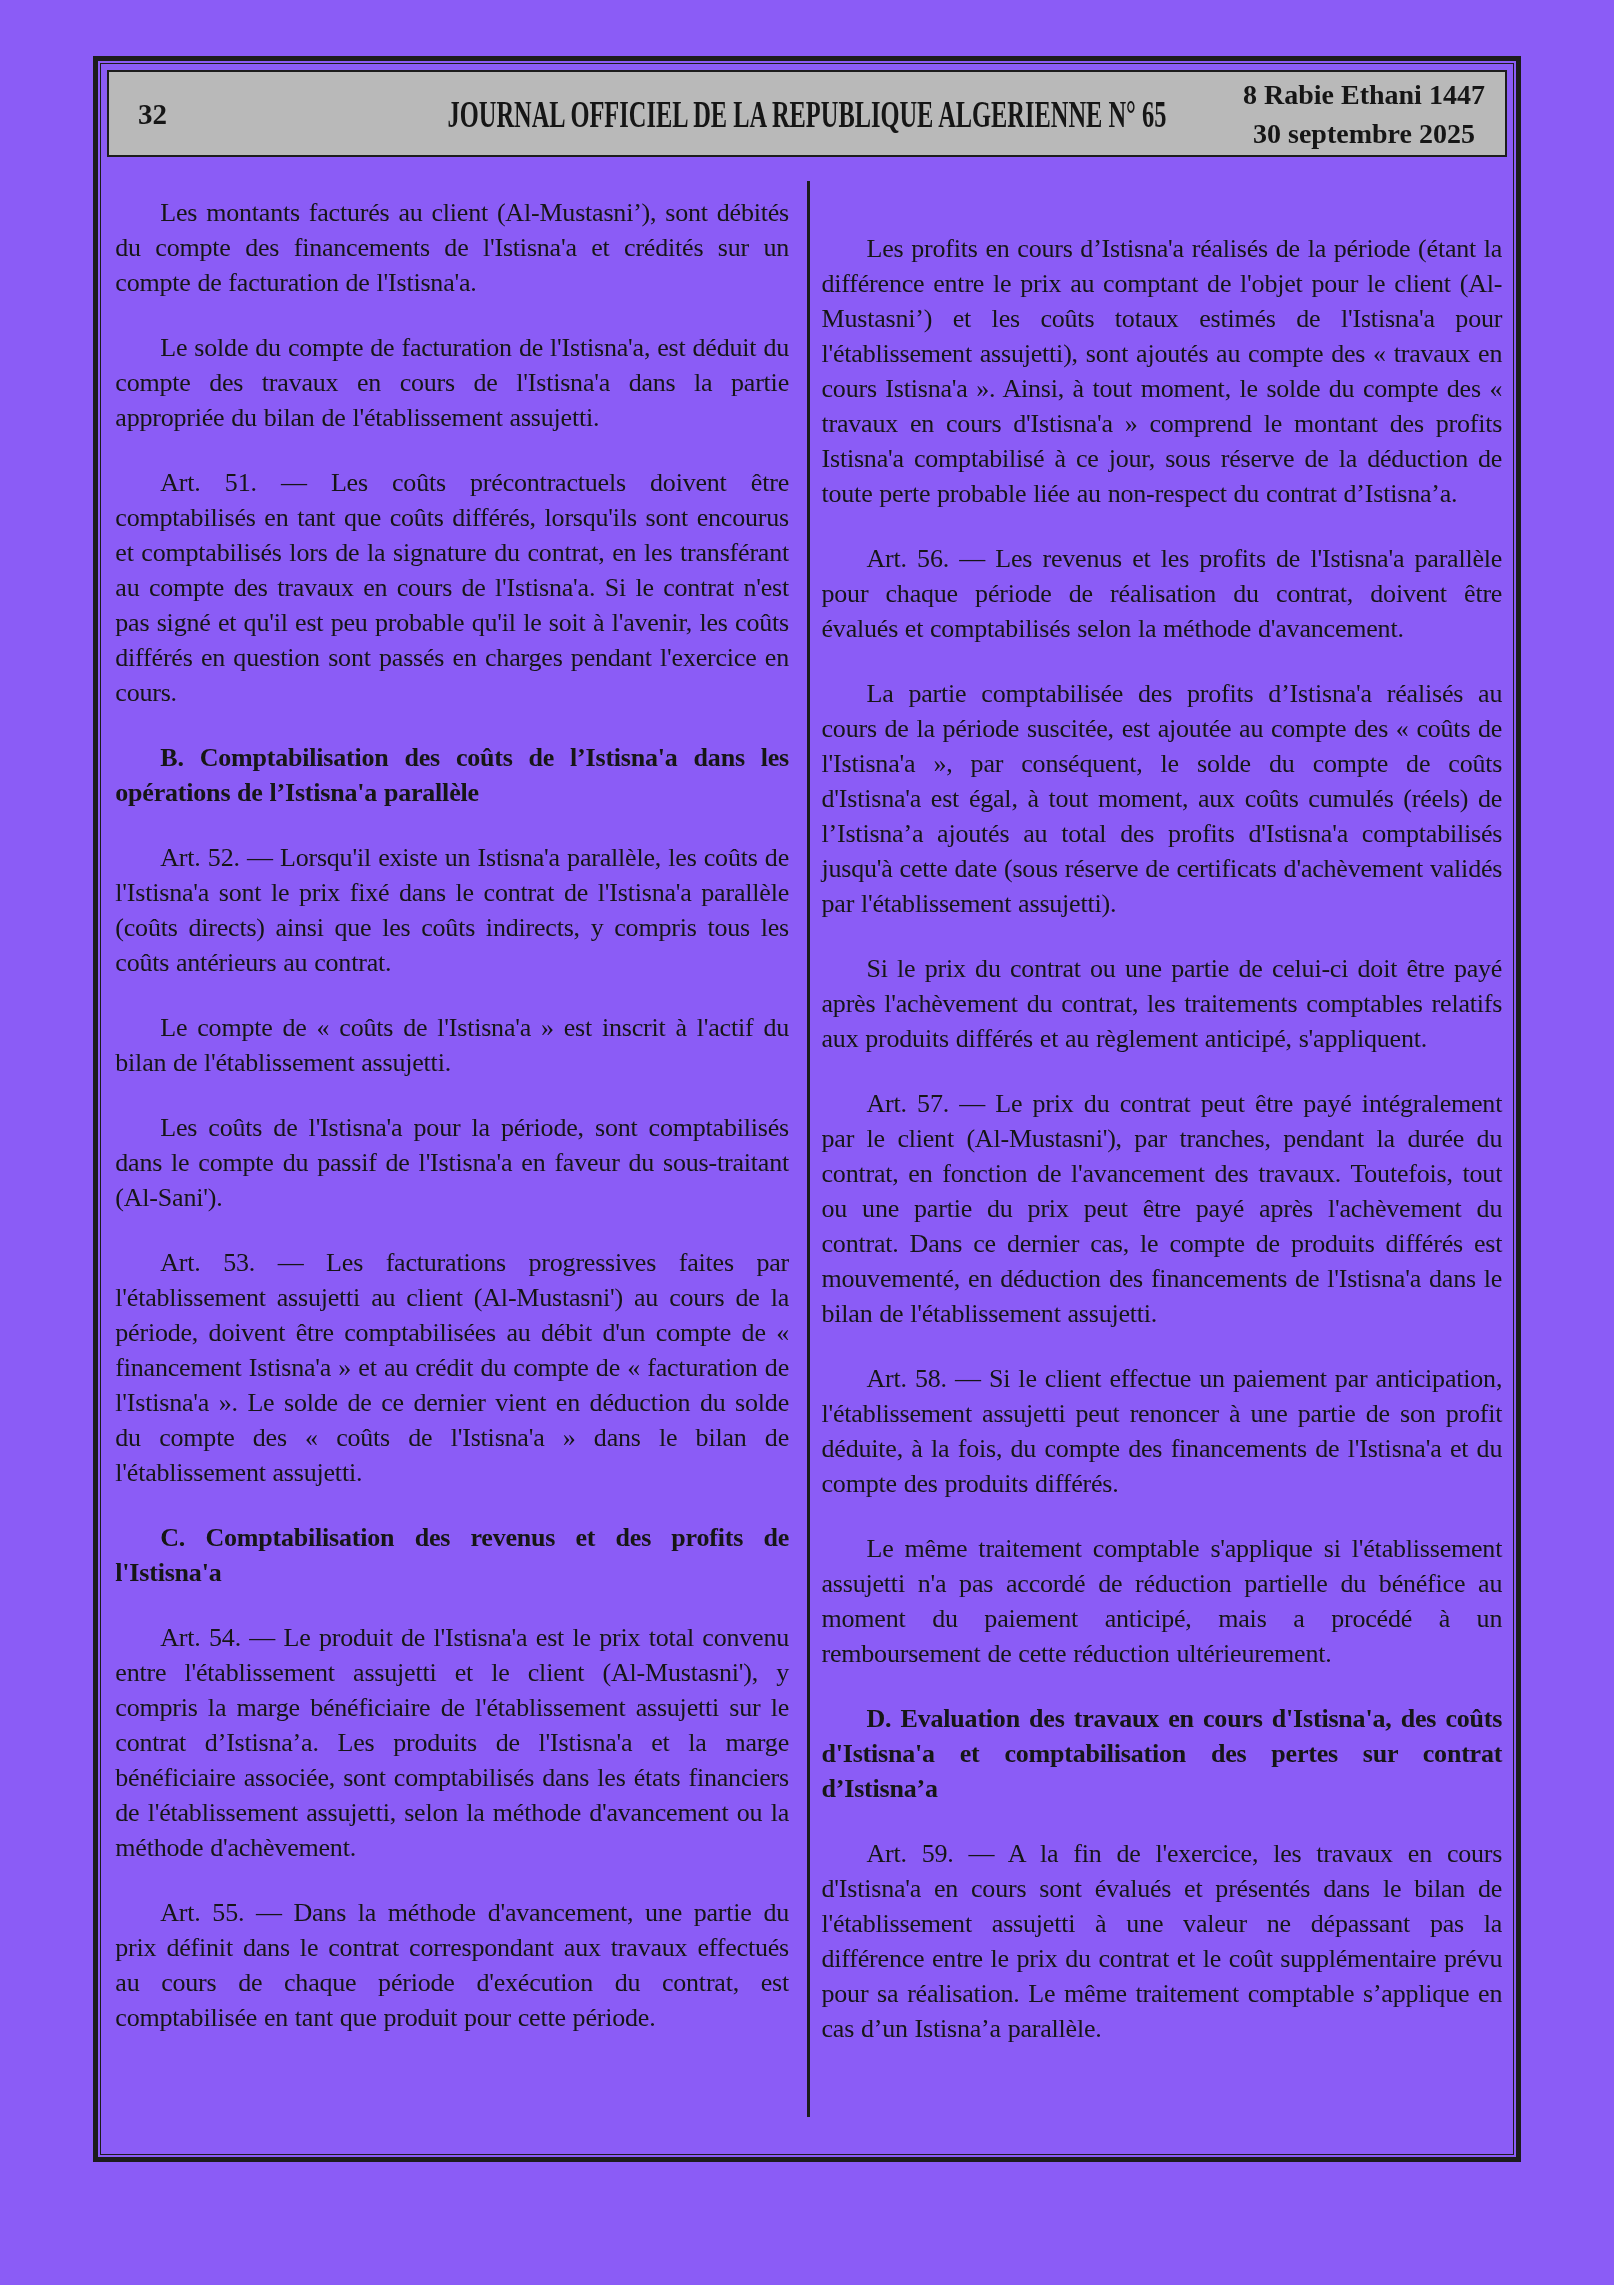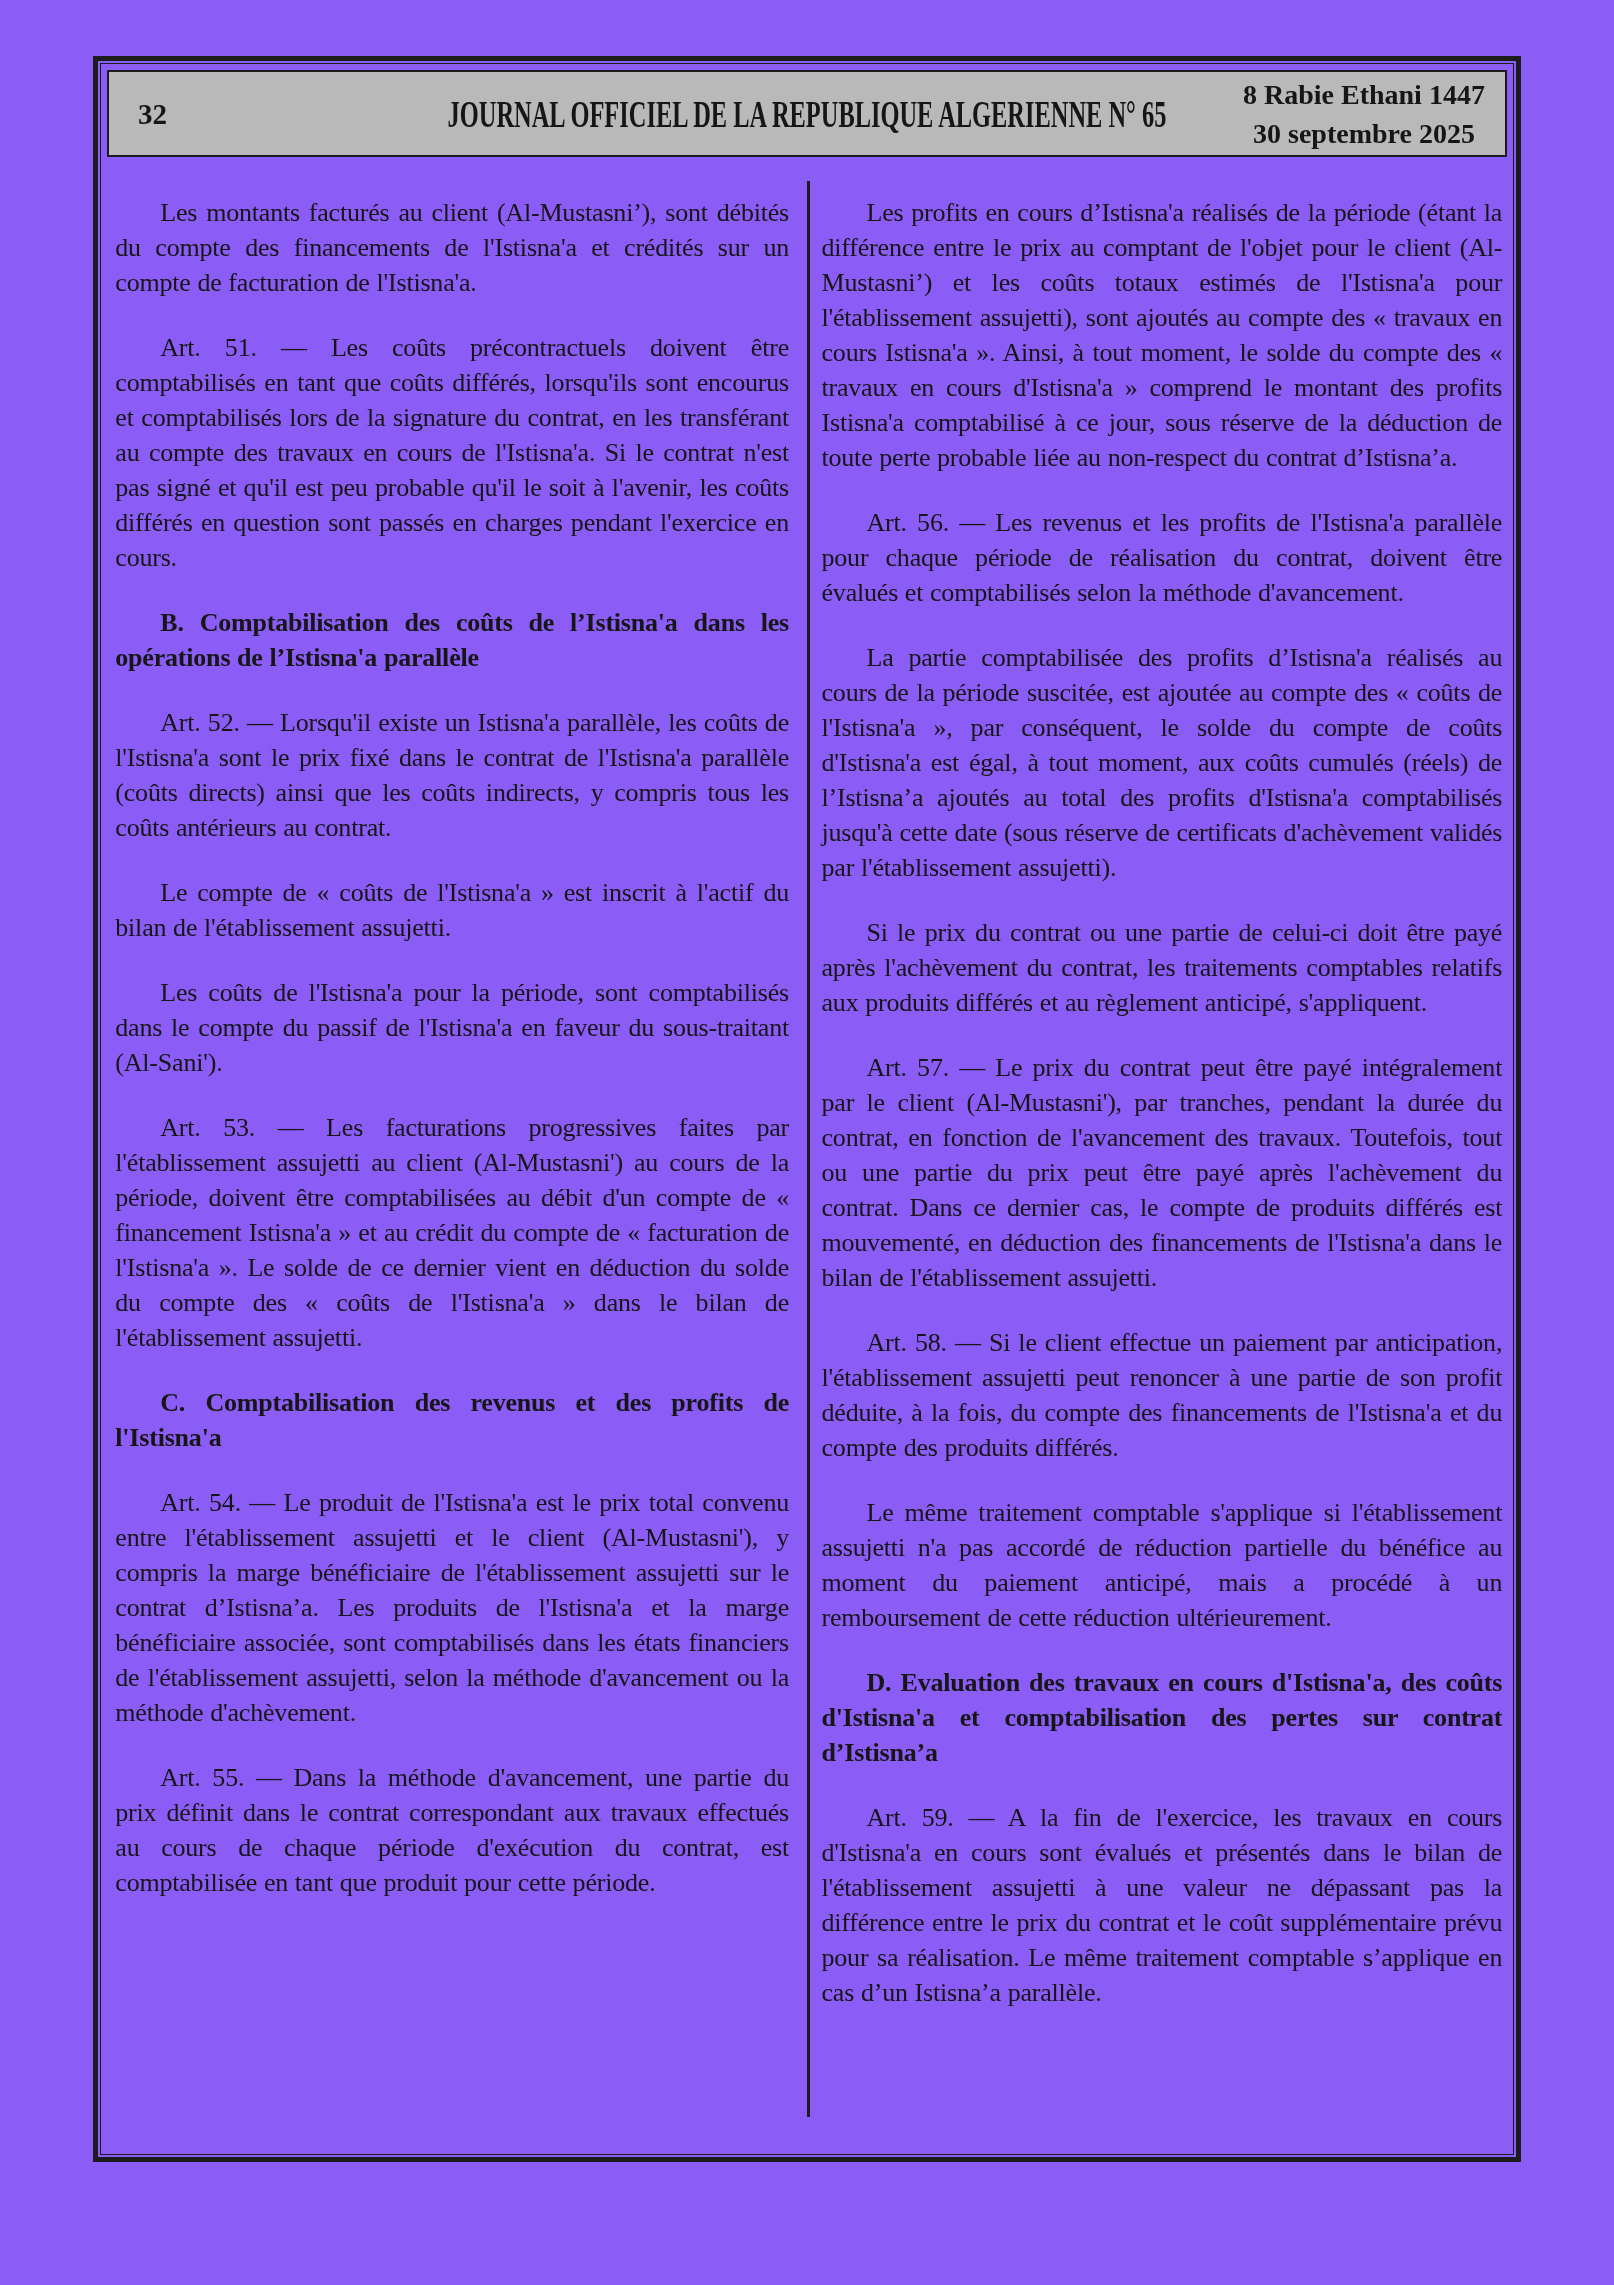--- a/index.html
+++ b/index.html
@@ -80,21 +80,21 @@
     display: flex;
     padding-top: 38px;
     box-sizing: border-box;
   }
   .col {
     flex: 1 1 50%;
     box-sizing: border-box;
     overflow: hidden;
   }
   .col-left  { padding: 0 18px 0 14.5px; }
-  .col-right { padding: 0 11px 0 14.5px; }
+  .col-right { padding: 0 11px 0 14.5px; margin-top: 36px; }
   .col-divider {
     position: absolute;
     left: 50%;
     top: 23.5px;
     bottom: 38px;
     width: 2.7px;
     background: #1c1c1c;
   }
   .para {
     font-size: 26px;
@@ -121,20 +121,21 @@
         <div class="journal-title">JOURNAL OFFICIEL DE LA REPUBLIQUE ALGERIENNE N° 65</div>
         <div class="dates">
           <div>8 Rabie Ethani 1447</div>
           <div>30 septembre 2025</div>
         </div>
       </div>
 
       <div class="columns">
         <div class="col col-left">
             <p class="para">Les montants facturés au client (Al-Mustasni’), sont débités du compte des financements de l'Istisna'a et crédités sur un compte de facturation de l'Istisna'a.</p>
+            <p class="para">Le solde du compte de facturation de l'Istisna'a, est déduit du compte des travaux en cours de l'Istisna'a dans la partie appropriée du bilan de l'établissement assujetti.</p>
             <p class="para">Art. 51. — Les coûts précontractuels doivent être comptabilisés en tant que coûts différés, lorsqu'ils sont encourus et comptabilisés lors de la signature du contrat, en les transférant au compte des travaux en cours de l'Istisna'a. Si le contrat n'est pas signé et qu'il est peu probable qu'il le soit à l'avenir, les coûts différés en question sont passés en charges pendant l'exercice en cours.</p>
             <p class="para heading">B. Comptabilisation des coûts de l’Istisna'a dans les opérations de l’Istisna'a parallèle</p>
             <p class="para">Art. 52. — Lorsqu'il existe un Istisna'a parallèle, les coûts de l'Istisna'a sont le prix fixé dans le contrat de l'Istisna'a parallèle (coûts directs) ainsi que les coûts indirects, y compris tous les coûts antérieurs au contrat.</p>
             <p class="para">Le compte de « coûts de l'Istisna'a » est inscrit à l'actif du bilan de l'établissement assujetti.</p>
             <p class="para">Les coûts de l'Istisna'a pour la période, sont comptabilisés dans le compte du passif de l'Istisna'a en faveur du sous-traitant (Al-Sani').</p>
             <p class="para">Art. 53. — Les facturations progressives faites par l'établissement assujetti au client (Al-Mustasni') au cours de la période, doivent être comptabilisées au débit d'un compte de « financement Istisna'a » et au crédit du compte de « facturation de l'Istisna'a ». Le solde de ce dernier vient en déduction du solde du compte des « coûts de l'Istisna'a » dans le bilan de l'établissement assujetti.</p>
             <p class="para heading">C. Comptabilisation des revenus et des profits de l'Istisna'a</p>
             <p class="para">Art. 54. — Le produit de l'Istisna'a est le prix total convenu entre l'établissement assujetti et le client (Al-Mustasni'), y compris la marge bénéficiaire de l'établissement assujetti sur le contrat d’Istisna’a. Les produits de l'Istisna'a et la marge bénéficiaire associée, sont comptabilisés dans les états financiers de l'établissement assujetti, selon la méthode d'avancement ou la méthode d'achèvement.</p>
             <p class="para">Art. 55. — Dans la méthode d'avancement, une partie du prix définit dans le contrat correspondant aux travaux effectués au cours de chaque période d'exécution du contrat, est comptabilisée en tant que produit pour cette période.</p>
           </div>

